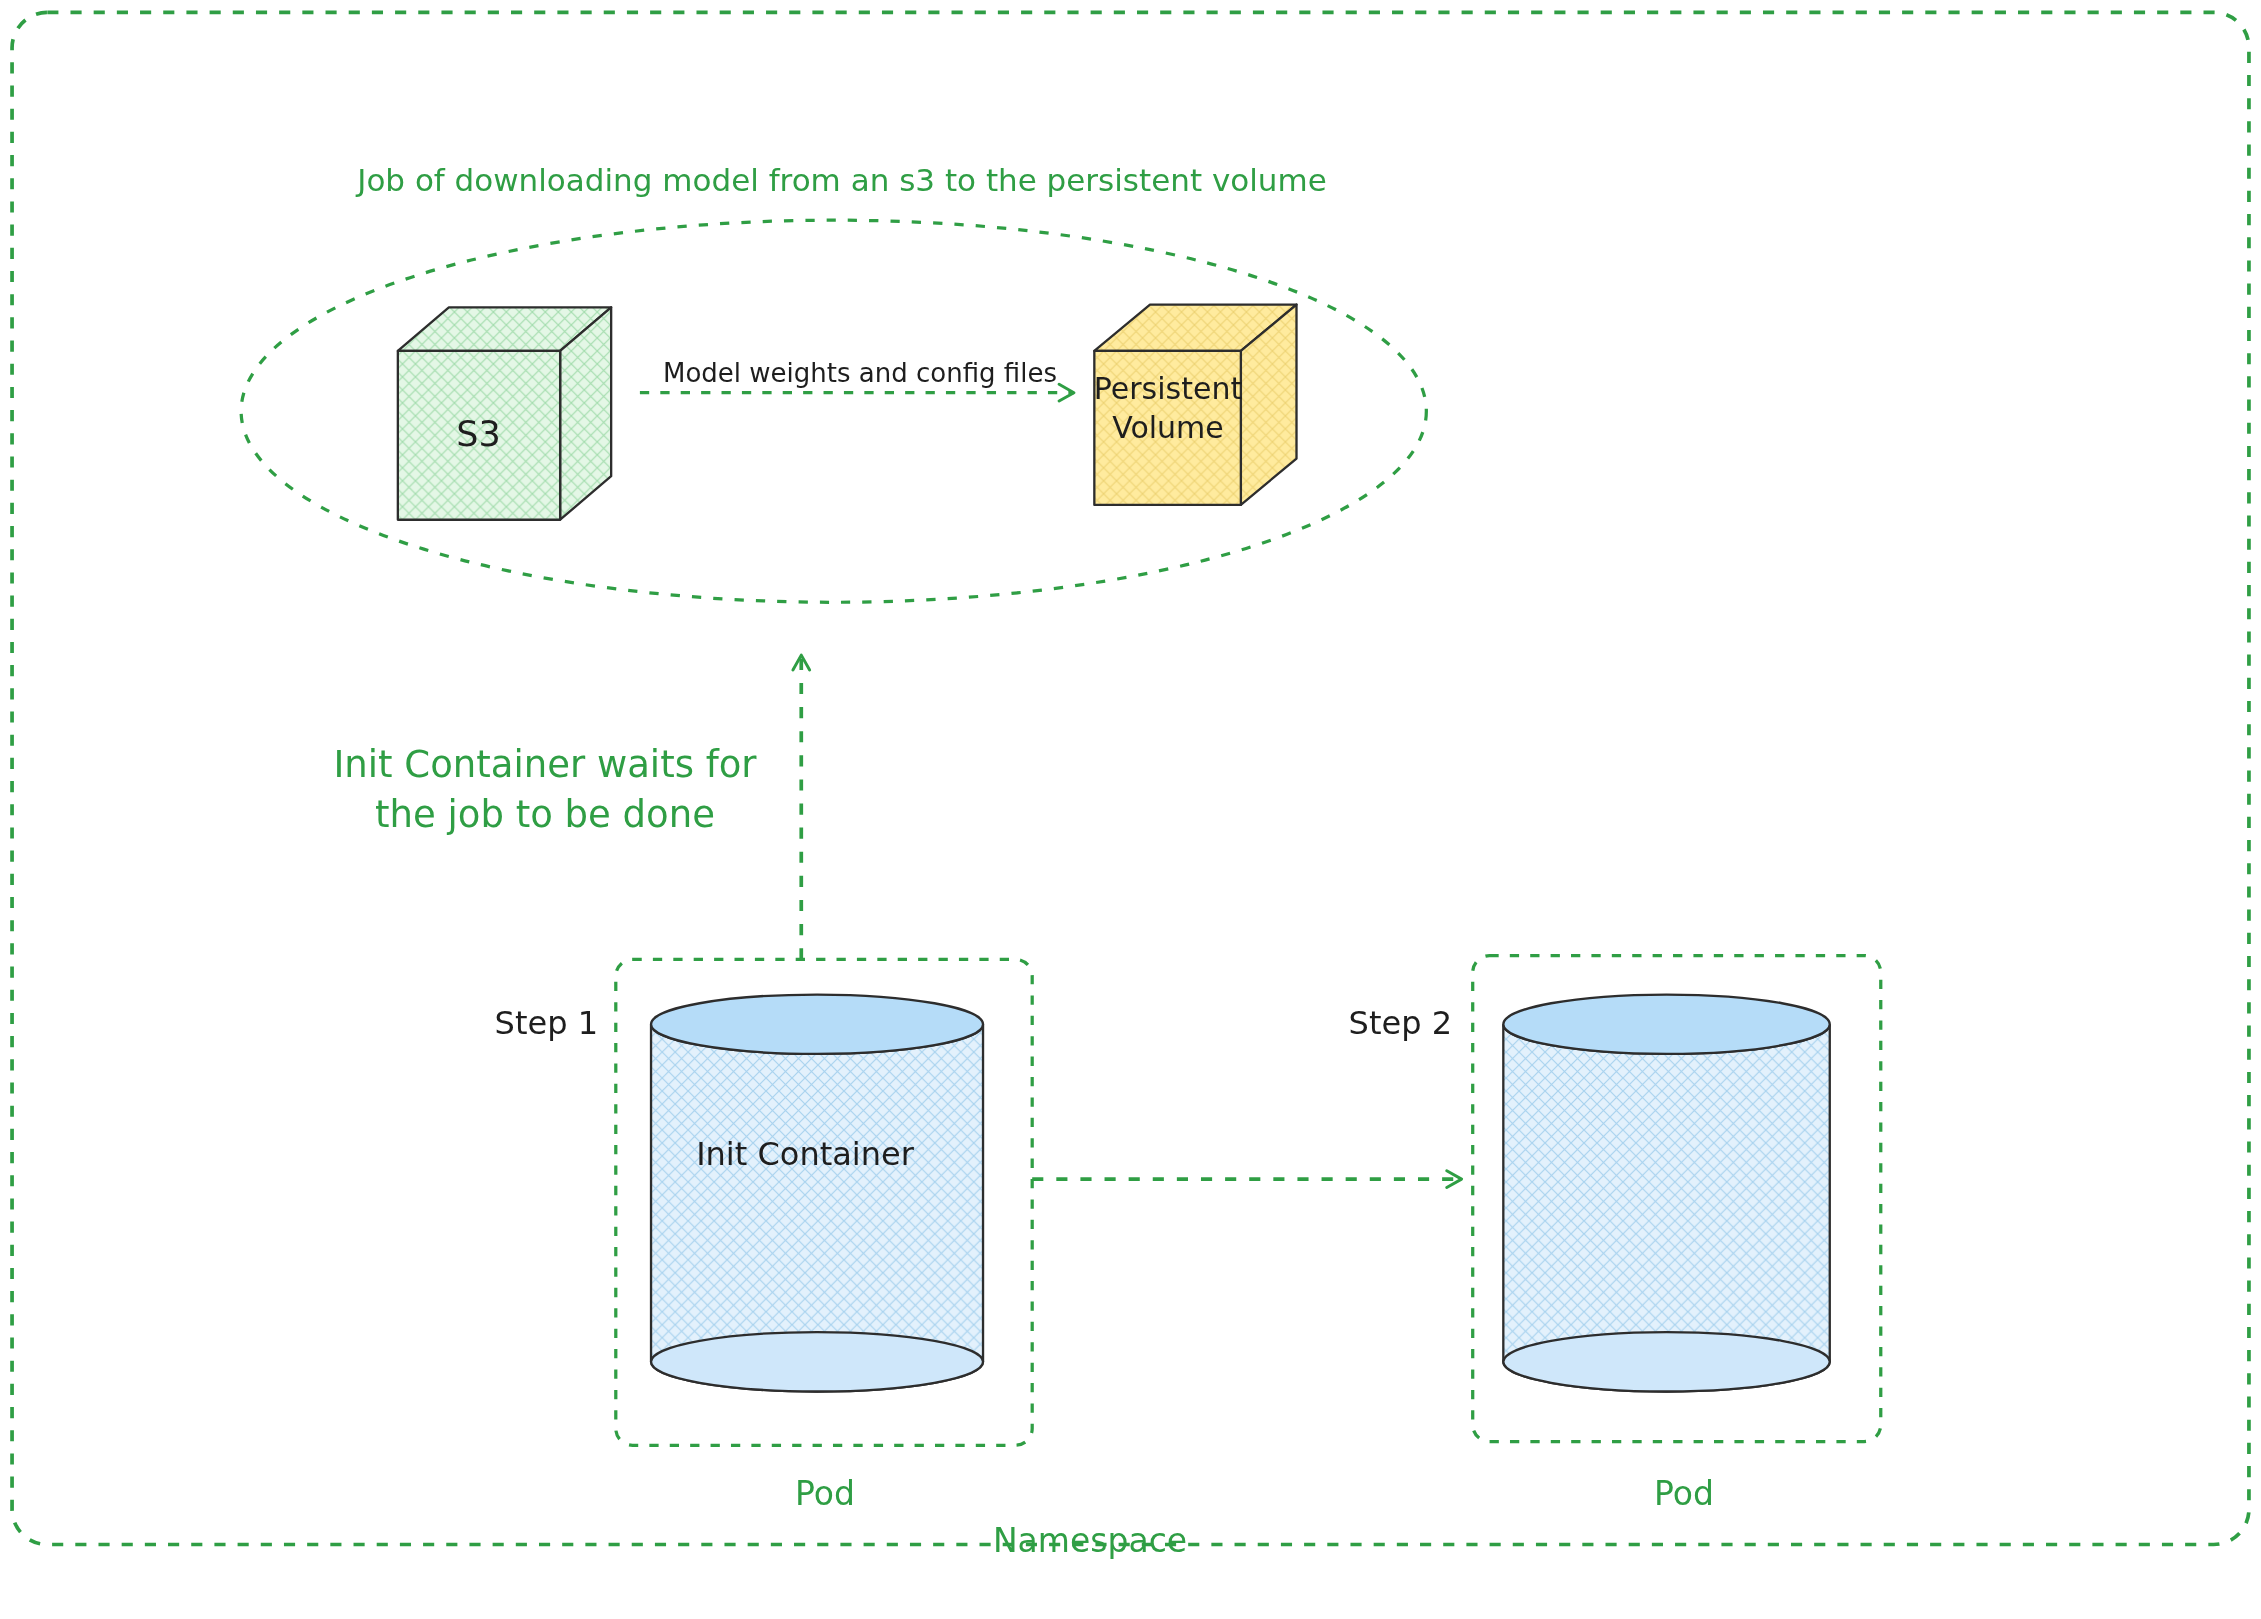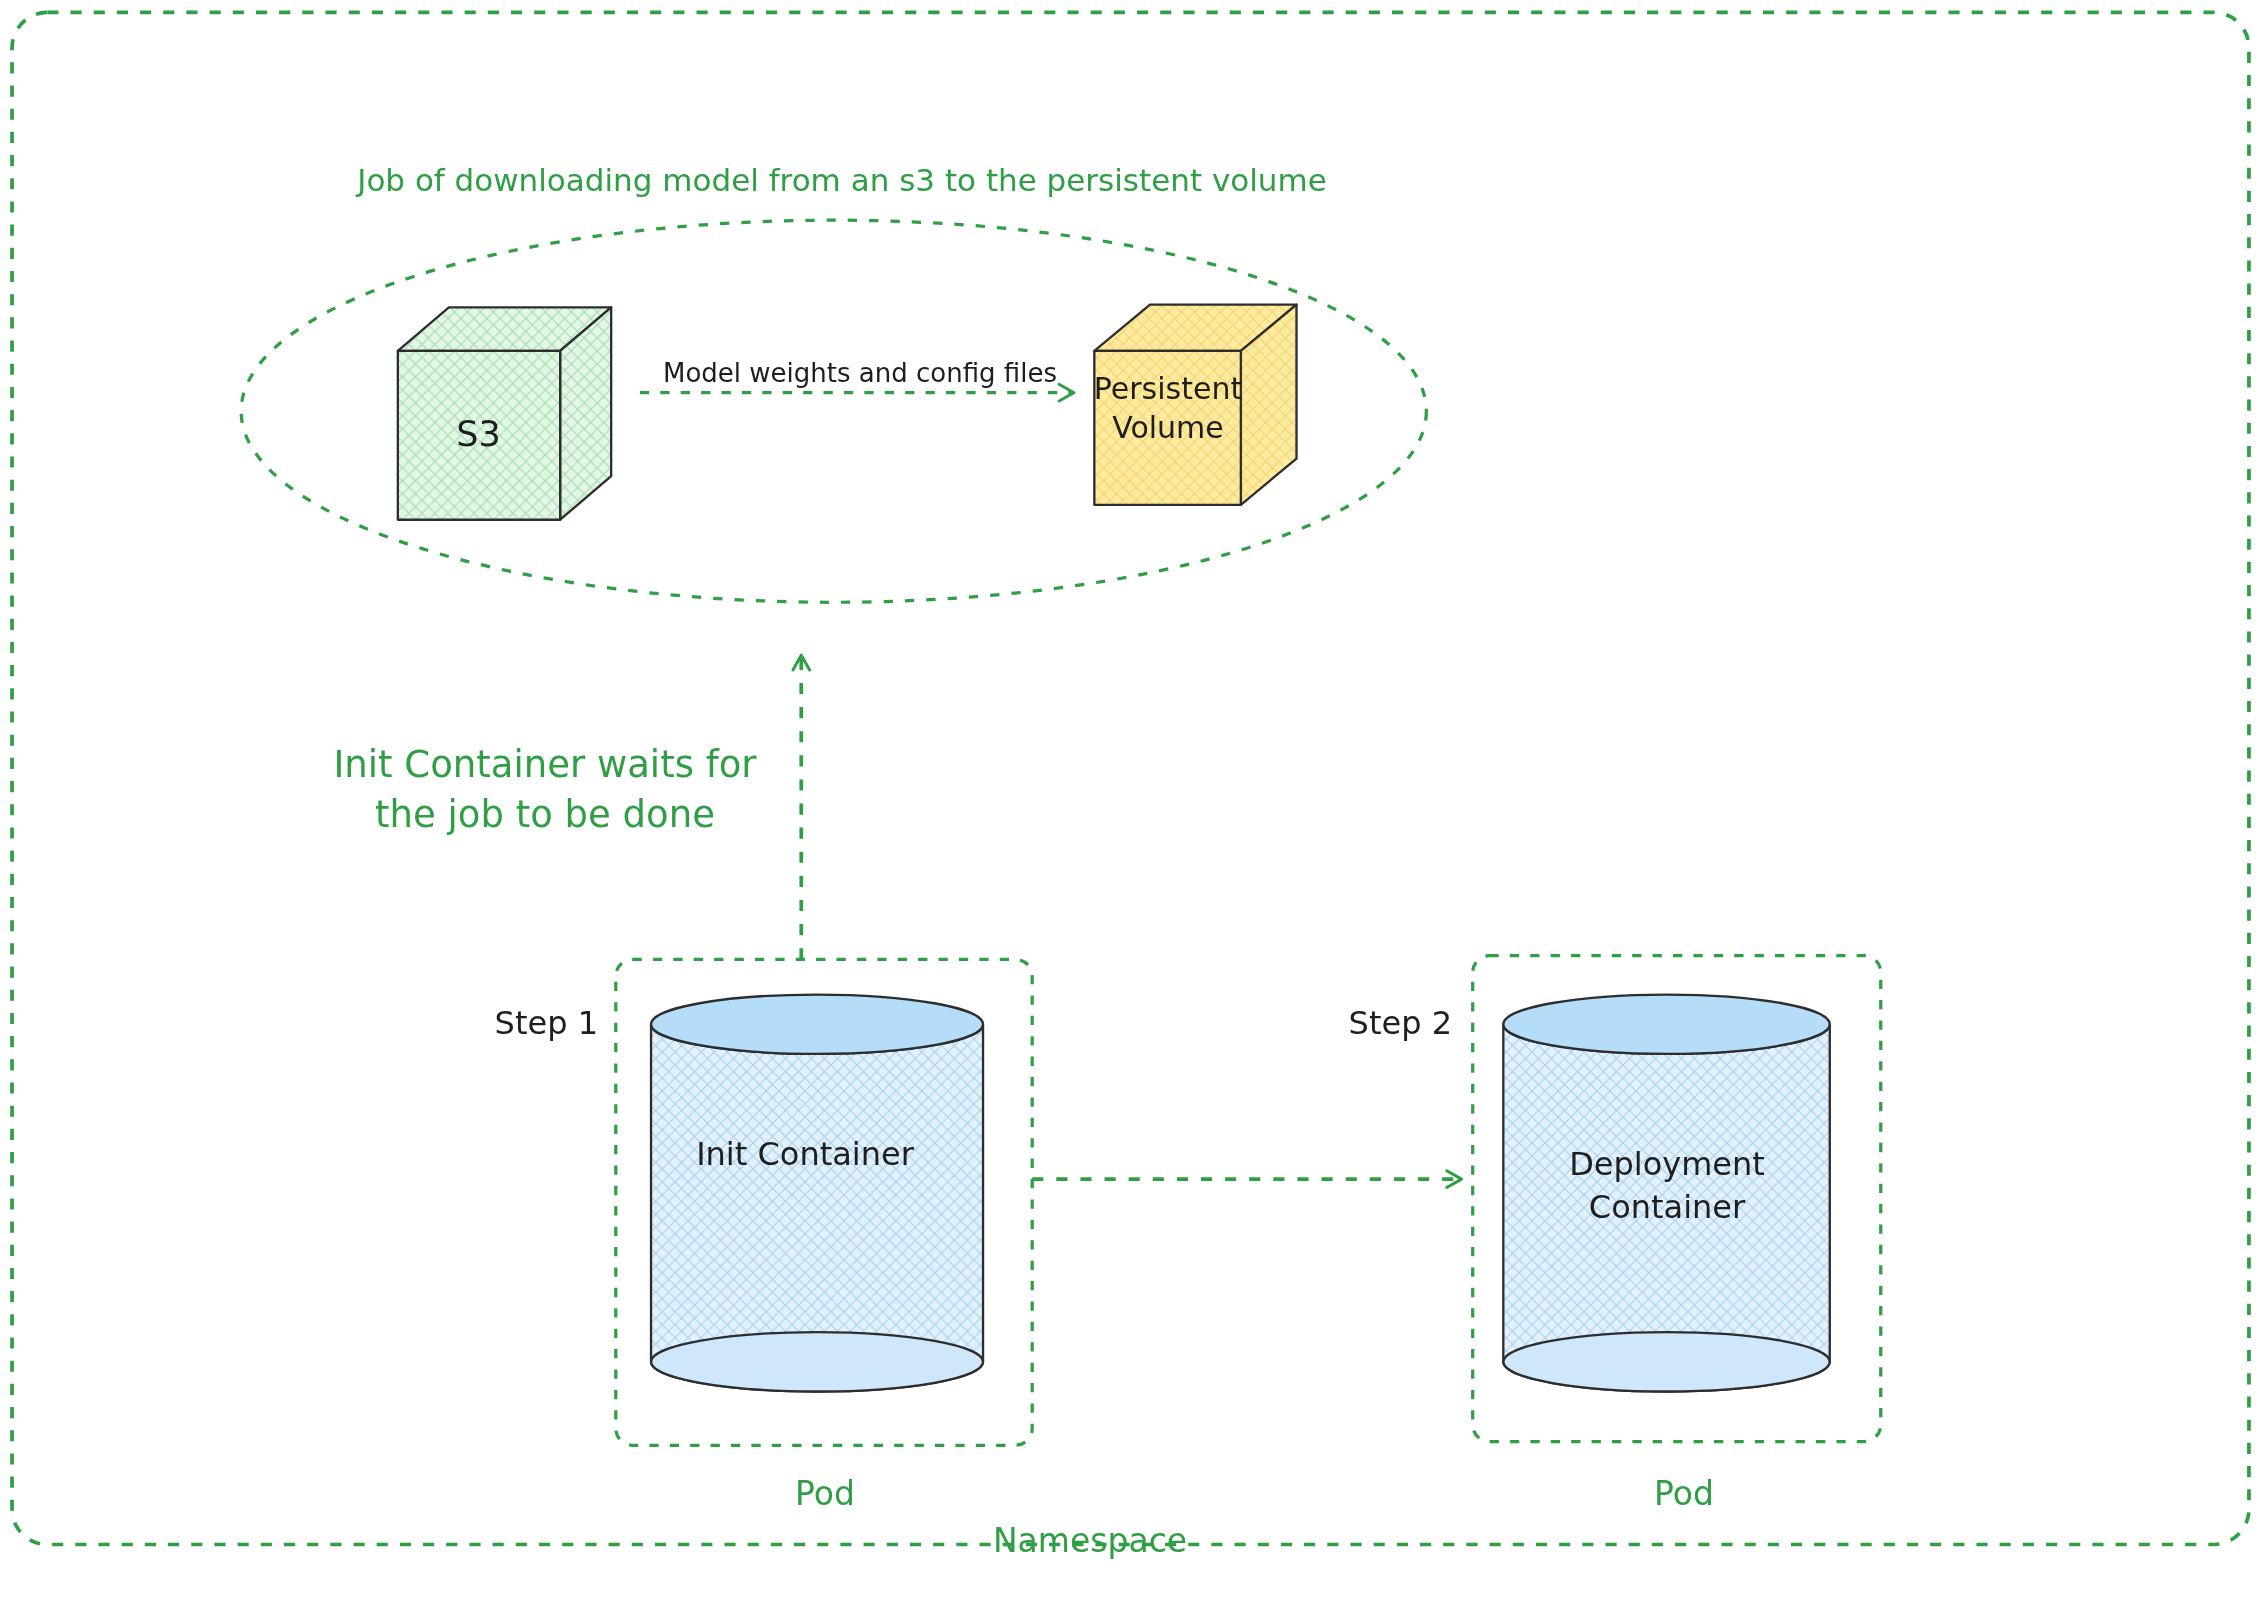--- a/index.html
+++ b/index.html
@@ -116,24 +116,20 @@
     <div>Init Container waits for</div>
     <div>the job to be done</div>
   </div>
 
   <div class="txt step-text" style="left:468px; top:959px; width:130px;">Step 1</div>
 
   <div class="txt step-text" style="left:1322px; top:959px; width:130px;">Step 2</div>
 
   <div class="txt cyl-label" style="left:666px; top:1133px; width:278px;">Init Container</div>
 
-  <div class="txt cyl-label" style="left:1528px; top:1143px; width:278px;">
-    <div>Deployment</div>
-    <div>Container</div>
-  </div>
 
   <div class="txt green pod-label" style="left:732px; top:1473px; width:186px;">Pod</div>
 
   <div class="txt green pod-label" style="left:1591px; top:1473px; width:186px;">Pod</div>
 
   <div class="txt green ns-label" style="left:951px; top:1520px; width:278px;">Namespace</div>
 
 </div>
 
 

